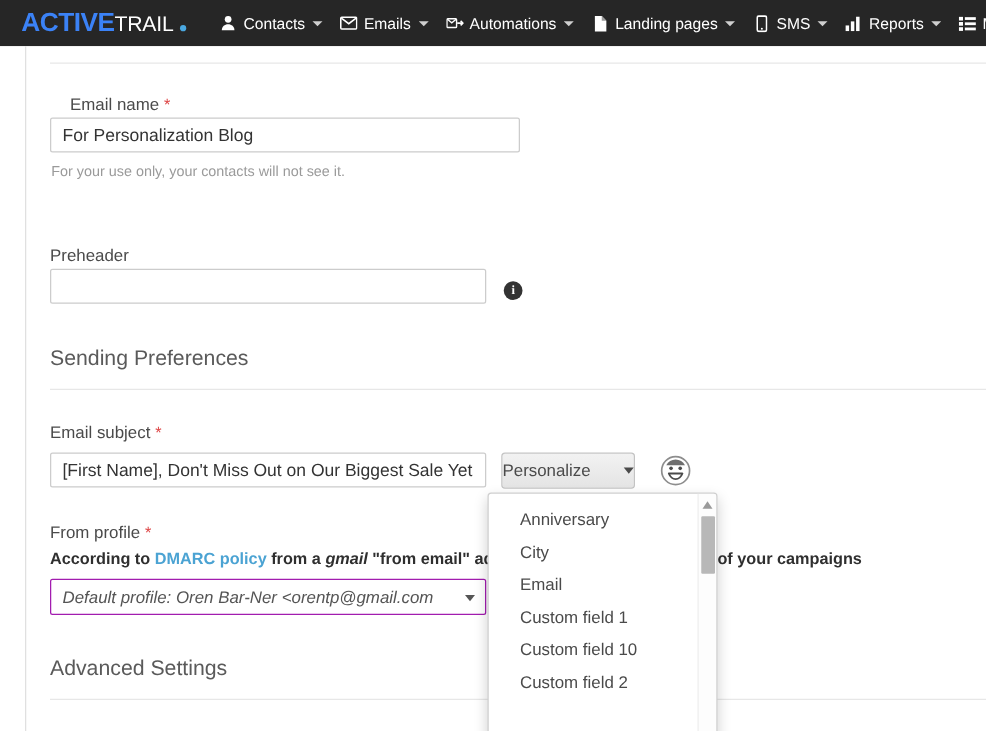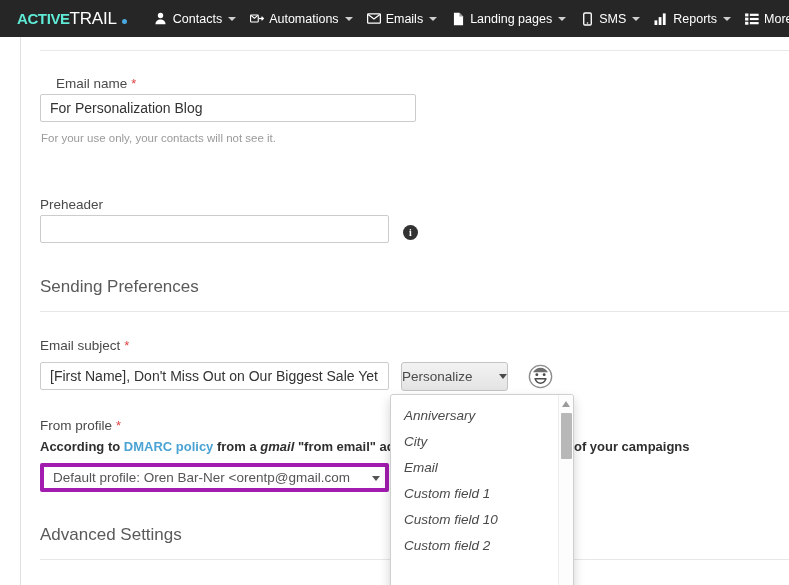--- a/index.html
+++ b/index.html
@@ -22,22 +22,22 @@
     overflow: hidden;
   }
   .logo {
     display: flex;
     align-items: baseline;
     margin-left: 17px;
     margin-right: 20px;
     white-space: nowrap;
   }
   .logo-active {
-    color: #5eead4;
-    font-size: 15px;
+    color: #3b82f6;
+    font-size: 21px;
     font-weight: bold;
     letter-spacing: -0.4px;
   }
   .logo-trail {
     color: #ffffff;
     font-size: 17px;
     font-weight: 300;
     letter-spacing: -0.2px;
   }
   .logo-dot {
@@ -211,32 +211,33 @@
   .dmarc em {
     font-style: italic;
   }
 
   
   .sel-wrap {
     position: absolute;
   }
   .sel-box {
     width: 100%; height: 100%;
-    border: 4px solid #a21caf;
+    border: 1px solid #a21caf;
     border-radius: 2px;
     background: #ffffff;
     font-size: 13.5px;
     color: #555555;
     display: flex;
     align-items: center;
     padding-left: 9px;
     padding-right: 24px;
     overflow: hidden;
     white-space: nowrap;
     cursor: pointer;
+    font-style: italic;
   }
   .sel-arrow {
     position: absolute;
     right: 9px; top: 50%;
     margin-top: -2px;
     width: 0; height: 0;
     border-left: 4px solid transparent;
     border-right: 4px solid transparent;
     border-top: 5px solid #555555;
     pointer-events: none;
@@ -256,26 +257,25 @@
   }
   .dd-list {
     position: absolute;
     top: 0; left: 0;
     width: 168px; height: 100%;
     padding-top: 8px;
   }
   .dd-item {
     height: 26px;
     line-height: 26px;
-    padding-left: 13px;
+    padding-left: 25px;
     font-size: 13.5px;
     color: #4a4a4a;
     white-space: nowrap;
     cursor: pointer;
-    font-style: italic;
   }
 
   .dd-scroll {
     position: absolute;
     top: 0; right: 0;
     width: 15px; height: 100%;
     background: #fdfdfd;
     border-left: 1px solid #eeeeee;
   }
   .dd-arrow-up, .dd-arrow-down {
@@ -317,39 +317,39 @@
             <circle cx="8" cy="4.3" r="3.3" fill="#fff"></circle>
             <path d="M1.8 15c0-3.6 2.8-5.8 6.2-5.8s6.2 2.2 6.2 5.8z" fill="#fff"></path>
           </svg>
       </span>
       <span>Contacts</span>
       <span class="caret"></span>
     </div>
 
     <div class="nav-item">
       <span class="nav-ico">
+        <svg width="15" height="13" viewBox="0 0 18 14">
+            <rect x="0.8" y="1" width="16.4" height="12" rx="1" fill="none" stroke="#fff" stroke-width="1.6"></rect>
+            <path d="M1.4 1.8L9 7.6l7.6-5.8" fill="none" stroke="#fff" stroke-width="1.6"></path>
+          </svg>
+      </span>
+      <span>Emails</span>
+      <span class="caret"></span>
+    </div>
+
+    <div class="nav-item">
+      <span class="nav-ico">
         <svg width="16" height="13" viewBox="0 0 20 14">
             <rect x="0.8" y="2" width="11" height="10" rx="1" fill="none" stroke="#fff" stroke-width="1.6"></rect>
             <path d="M1.3 2.6l5 4 5-4" fill="none" stroke="#fff" stroke-width="1.6"></path>
             <path d="M12.5 7h6" stroke="#fff" stroke-width="1.8"></path>
             <path d="M16.4 4.4L19.2 7l-2.8 2.6" fill="none" stroke="#fff" stroke-width="1.8"></path>
           </svg>
       </span>
       <span>Automations</span>
-      <span class="caret"></span>
-    </div>
-
-    <div class="nav-item">
-      <span class="nav-ico">
-        <svg width="15" height="13" viewBox="0 0 18 14">
-            <rect x="0.8" y="1" width="16.4" height="12" rx="1" fill="none" stroke="#fff" stroke-width="1.6"></rect>
-            <path d="M1.4 1.8L9 7.6l7.6-5.8" fill="none" stroke="#fff" stroke-width="1.6"></path>
-          </svg>
-      </span>
-      <span>Emails</span>
       <span class="caret"></span>
     </div>
 
     <div class="nav-item">
       <span class="nav-ico">
         <svg width="11" height="14" viewBox="0 0 12 15">
             <path d="M1 0.8h6l4 4v9.4H1z" fill="#fff"></path>
             <path d="M7 0.8v4h4" fill="#9a9a9a"></path>
           </svg>
       </span>

